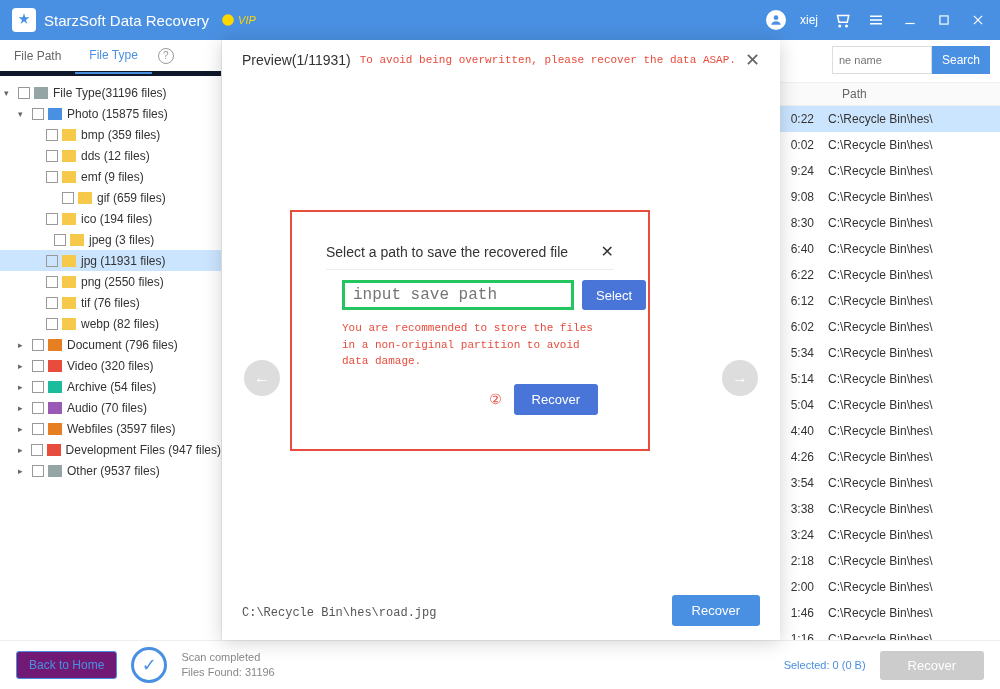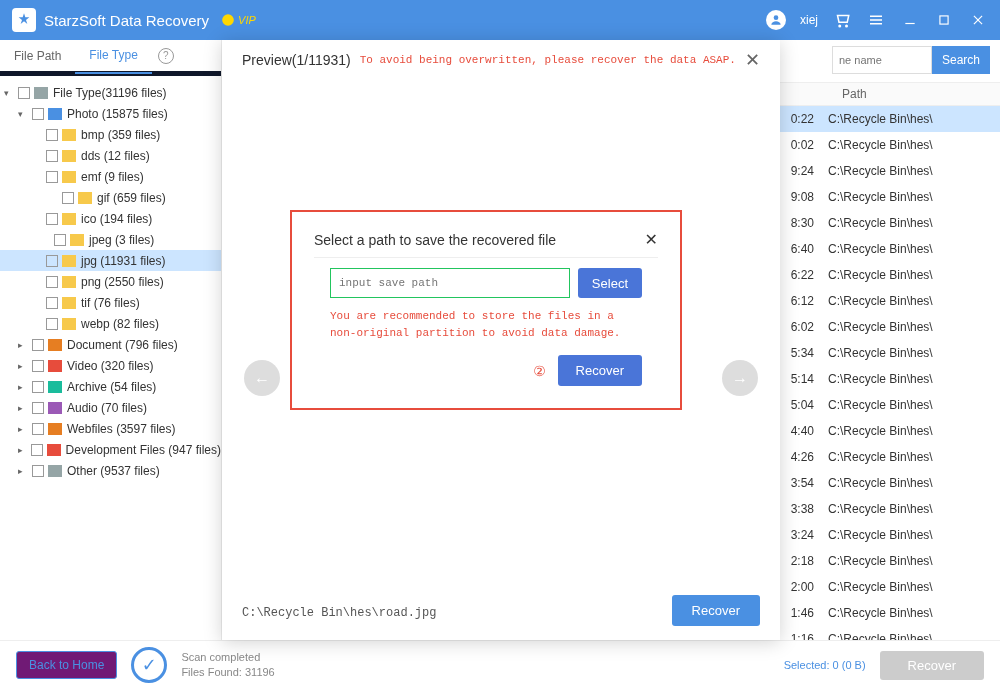--- a/index.html
+++ b/index.html
@@ -50,29 +50,29 @@
 .panel-shadow { position:absolute; top:40px; left:222px; width:558px; height:600px; background:#fff; box-shadow:0 2px 18px rgba(0,0,0,.18); z-index:10; }
 .panel-head { height:40px; display:flex; align-items:center; padding:0 20px; }
 .panel-title { font-size:14px; color:#333; }
 .panel-warn { flex:1; text-align:center; font-family:"Courier New",monospace; font-size:11px; color:#e74c3c; }
 .panel-close { font-size:18px; color:#666; cursor:pointer; }
 .nav-btn { position:absolute; top:320px; width:36px; height:36px; border-radius:50%; background:#ddd; display:flex; align-items:center; justify-content:center; color:#fff; font-size:16px; cursor:pointer; }
 .nav-prev{left:22px;} .nav-next{right:22px;}
 .panel-path { position:absolute; bottom:20px; left:20px; font-family:"Courier New",monospace; font-size:12px; color:#555; }
 .panel-recover { position:absolute; bottom:14px; right:20px; padding:8px 20px; background:#4a90e2; color:#fff; border:none; border-radius:3px; font-size:13px; }
 
-.dialog { position:absolute; top:210px; left:290px; width:392px; border:2px solid #e74c3c; background:#fff; z-index:20; padding:4px; }
+.dialog { position:absolute; top:210px; left:290px; width:360px; border:2px solid #e74c3c; background:#fff; z-index:20; padding:16px; }
 .dialog-head { display:flex; align-items:center; padding:14px 18px 8px; }
 .dialog-title { font-size:14px; color:#333; flex:1; }
 .dialog-close { font-size:16px; color:#333; cursor:pointer; }
 .dialog-body { padding:10px 34px 18px; }
 .dlg-row1 { display:flex; align-items:center; justify-content:space-between; font-family:"Courier New",monospace; font-size:12px; color:#555; margin-bottom:6px; }
 .badge { width:16px; height:16px; border:1.5px solid #e74c3c; border-radius:50%; color:#e74c3c; font-size:10px; display:flex; align-items:center; justify-content:center; }
 .dlg-input-row { display:flex; gap:8px; margin-bottom:10px; }
-.dlg-input { flex:1; height:30px; border:1px solid #22c55e; padding:0 8px; font-family:"Courier New",monospace; font-size:11px; color:#aaa; }
+.dlg-input { flex:1; height:30px; border:3px solid #22c55e; padding:0 8px; font-family:"Courier New",monospace; font-size:16px; color:#aaa; }
 .dlg-select { height:30px; padding:0 14px; background:#4a75d8; color:#fff; border:none; border-radius:3px; font-size:13px; }
 .dlg-note { font-family:"Courier New",monospace; font-size:11px; color:#e74c3c; line-height:1.5; margin-bottom:14px; }
 .dlg-action { display:flex; justify-content:flex-end; align-items:center; gap:10px; }
 .dlg-recover { padding:8px 18px; background:#4a75d8; color:#fff; border:none; border-radius:3px; font-size:13px; }
 </style>
 </head>
 <body>
 
 <div class="titlebar">
   <div class="logo-box">

